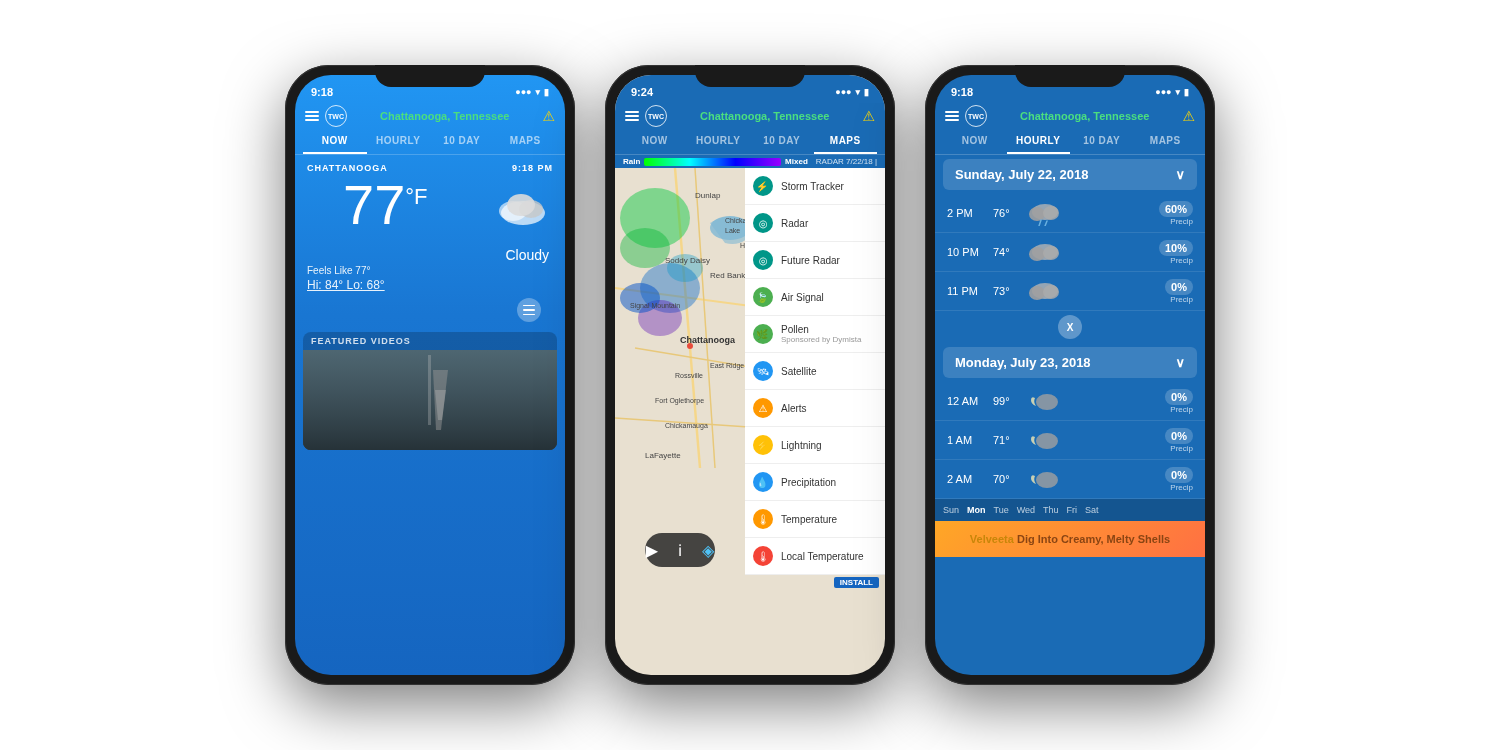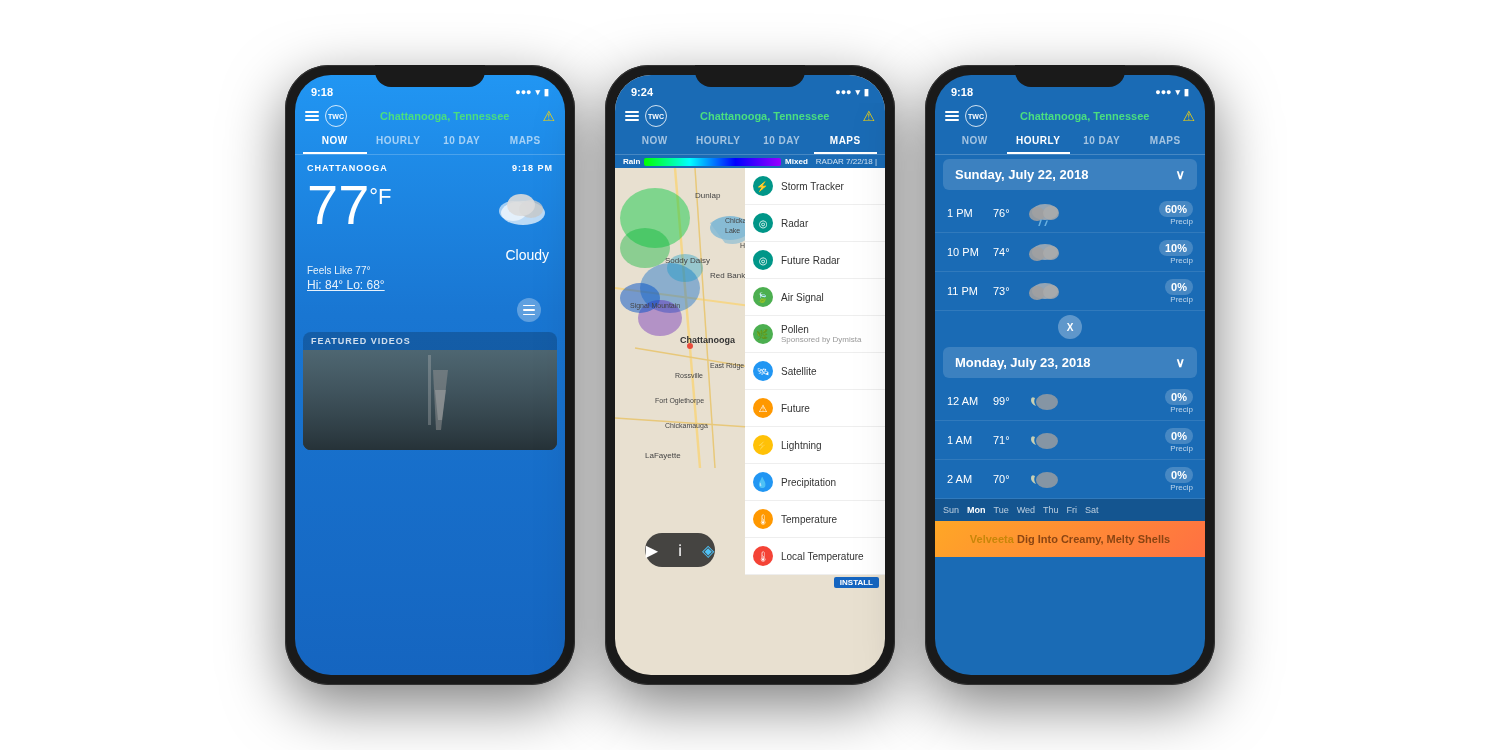--- a/index.html
+++ b/index.html
@@ -130,20 +130,21 @@
       align-items: flex-start;
       padding: 4px 12px 0;
       justify-content: space-between;
     }
 
     .temp-big {
       font-size: 56px;
       color: white;
       font-weight: 200;
       line-height: 1;
+      margin-left: 36px;
     }
 
     .temp-unit { font-size: 22px; vertical-align: super; }
 
     .weather-icon-cloud {
       width: 60px;
       height: 44px;
       margin-top: 8px;
     }
 
@@ -679,21 +680,21 @@
               <div>Pollen</div>
               <div class="menu-item-sub">Sponsored by Dymista</div>
             </div>
           </div>
           <div class="menu-item">
             <div class="menu-item-icon blue">🛰</div>
             <span>Satellite</span>
           </div>
           <div class="menu-item">
             <div class="menu-item-icon orange">⚠</div>
-            <span>Future</span>
+            <span>Alerts</span>
           </div>
           <div class="menu-item">
             <div class="menu-item-icon yellow">⚡</div>
             <span>Lightning</span>
           </div>
           <div class="menu-item">
             <div class="menu-item-icon blue">💧</div>
             <span>Precipitation</span>
           </div>
           <div class="menu-item">
@@ -745,21 +746,21 @@
         <div class="tab">10 DAY</div>
         <div class="tab">MAPS</div>
       </div>
 
       <div class="hourly-section-header">
         <span>Sunday, July 22, 2018</span>
         <span>∨</span>
       </div>
 
       <div class="hourly-row">
-        <div class="hourly-time">1 PM</div>
+        <div class="hourly-time">2 PM</div>
         <div class="hourly-temp">76°</div>
         <div class="hourly-icon">
           <svg width="34" height="26">
             <ellipse cx="18" cy="12" rx="13" ry="8" fill="rgba(180,180,180,0.8)"></ellipse>
             <ellipse cx="10" cy="14" rx="8" ry="7" fill="rgba(160,160,160,0.9)"></ellipse>
             <ellipse cx="24" cy="13" rx="8" ry="7" fill="rgba(170,170,170,0.85)"></ellipse>
             <line x1="14" y1="20" x2="12" y2="26" stroke="#6ab0e0" stroke-width="1.5" stroke-linecap="round"></line>
             <line x1="20" y1="21" x2="18" y2="26" stroke="#6ab0e0" stroke-width="1.5" stroke-linecap="round"></line>
           </svg>
         </div>

